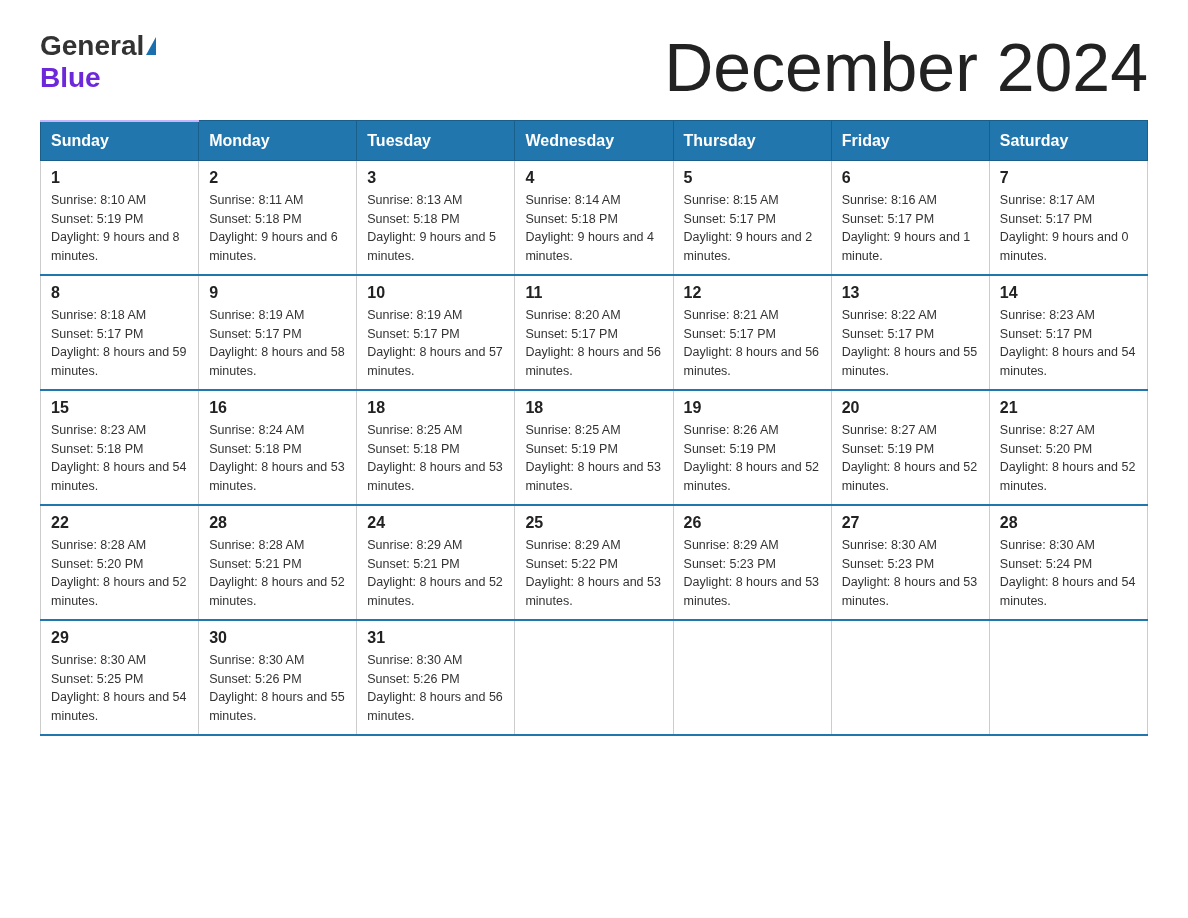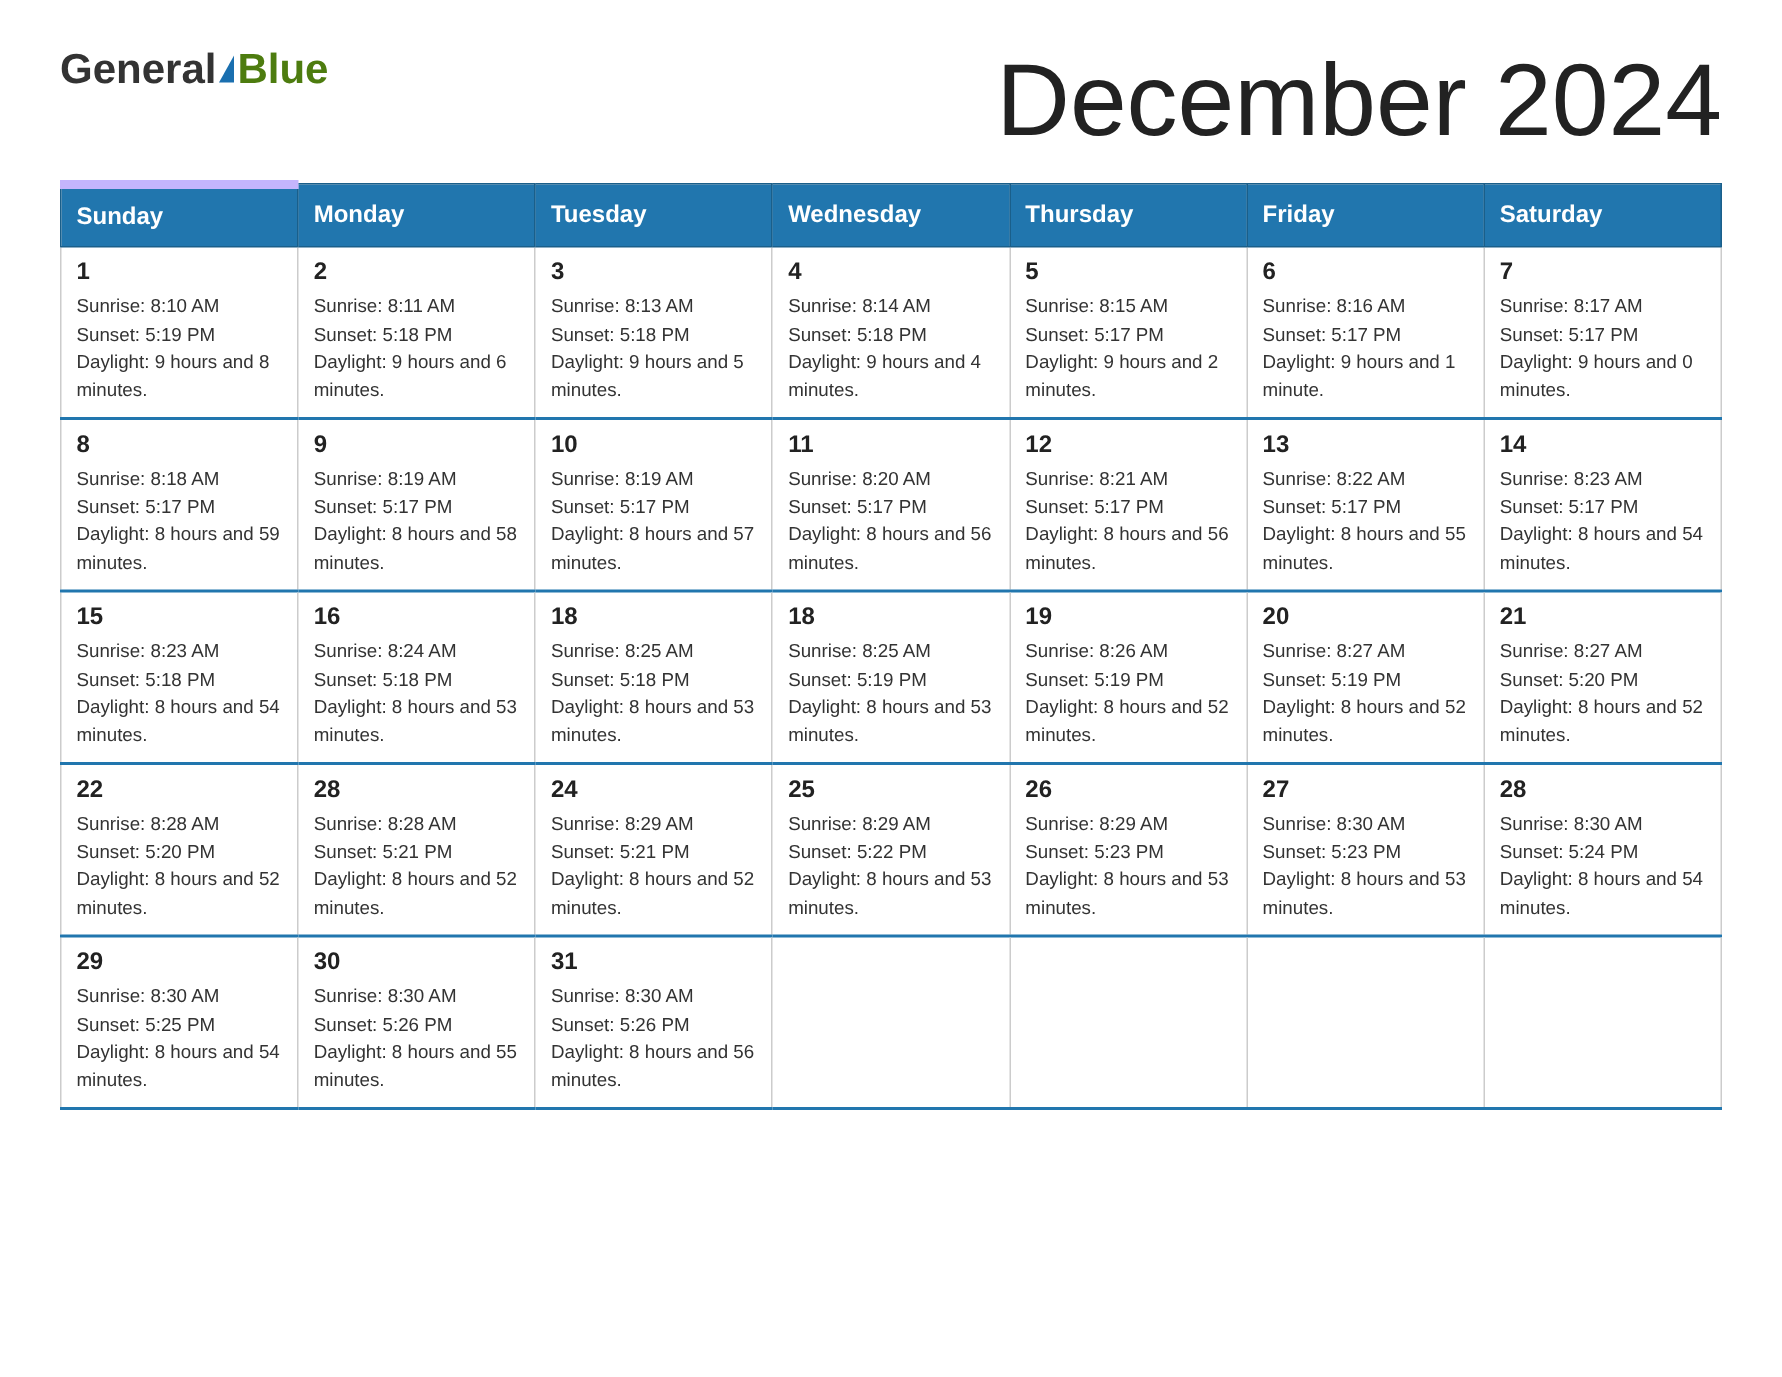--- a/index.html
+++ b/index.html
@@ -11,41 +11,42 @@
       min-height: 918px;
     }
     .header-row {
       display: flex;
       align-items: flex-start;
       justify-content: space-between;
       margin-bottom: 10px;
     }
     .logo-area {
       display: flex;
+      flex-direction: column;
       align-items: flex-start;
     }
     .logo-text {
       font-size: 28px;
       font-weight: bold;
       color: #333;
       display: flex;
       align-items: center;
     }
     .logo-general { color: #333; }
     .logo-triangle {
       display: inline-block;
       width: 0;
       height: 0;
       border-left: 10px solid transparent;
       border-bottom: 18px solid #1a6faf;
       margin: 0 2px;
       vertical-align: middle;
     }
     .logo-blue {
-      color: #4d7c0f;
+      color: #6d28d9;
       font-size: 28px;
       font-weight: bold;
     }
     .title-area {
       text-align: right;
     }
     .month-title {
       font-size: 68px;
       font-weight: normal;
       color: #222;
@@ -90,21 +91,21 @@
     .calendar-table td .day-info {
       font-size: 12.5px;
       line-height: 1.5;
       color: #333;
       text-align: right;
     }
     .calendar-table tr:last-child td {
       border-bottom: 2px solid #2176ae;
     }
     .calendar-table thead tr th:first-child {
-      border-top: 6px solid #c4b5fd;
+      border-top: 2px solid #c4b5fd;
     }
     .row-divider td {
       border-top: 2px solid #2176ae;
     }
     .empty-cell {
       background: #fff;
     }
   </style>
 </head>
 <body>

